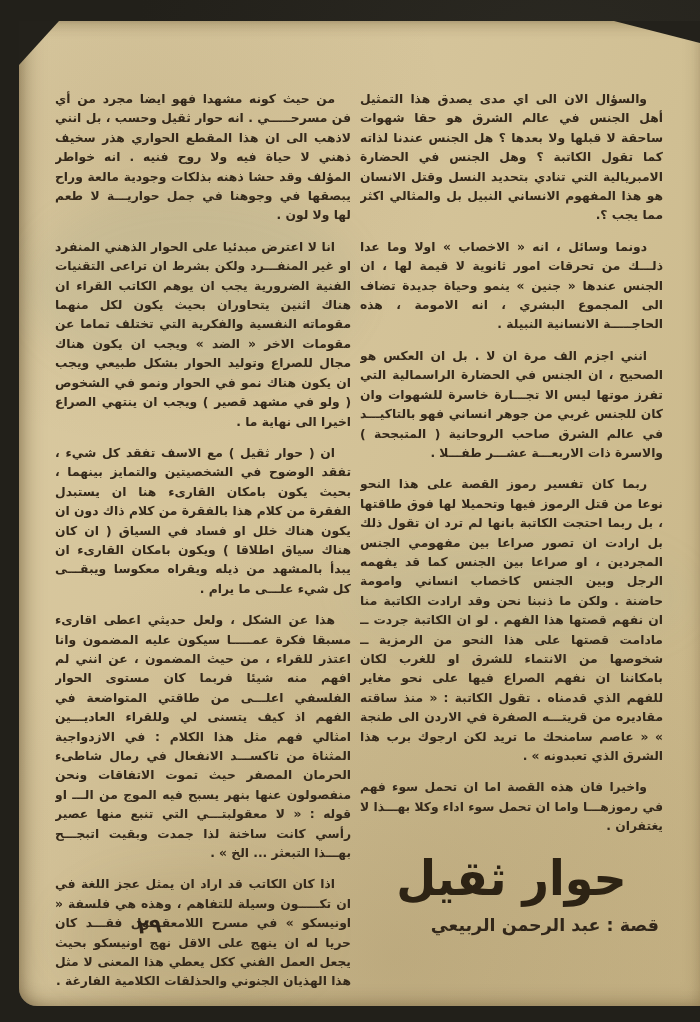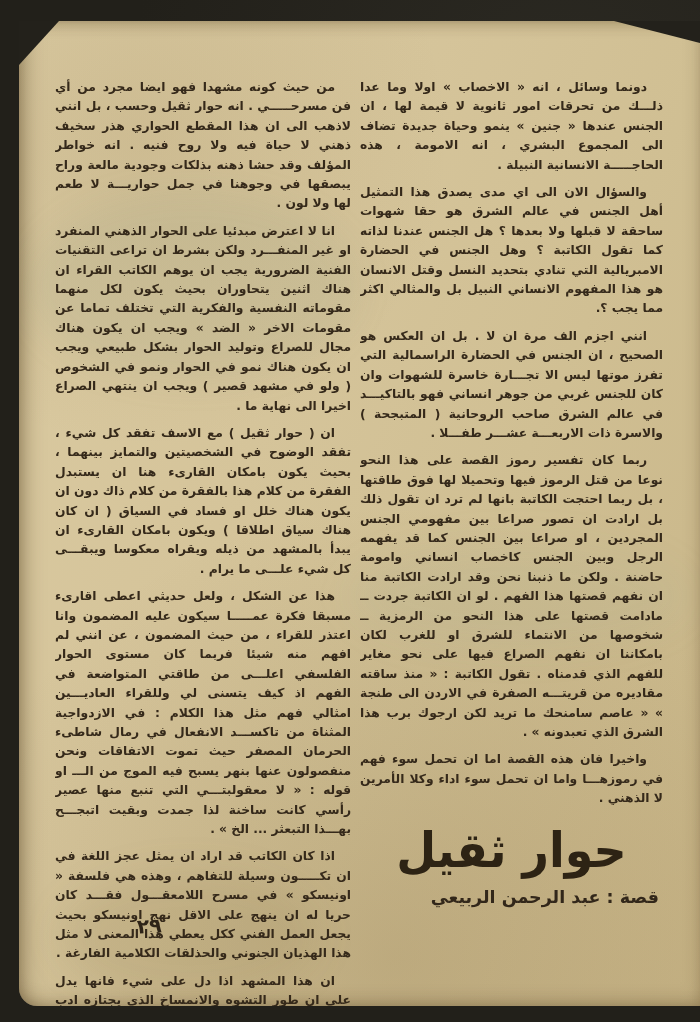--- a/index.html
+++ b/index.html
@@ -86,21 +86,21 @@
     color: #35291a;
   }
   .col-left  { left: 36px;  width: 296px; }
   .col-right { left: 341px; width: 303px; }
   .col p {
     font-size: 12.3px;
     line-height: 19.4px;
     font-weight: bold;
     text-align: justify;
     text-indent: 16px;
-    margin: 0 0 8px 0;
+    margin: 12px 0 8px 0;
     letter-spacing: 0.1px;
   }
   .article-title {
     font-size: 46px;
     font-weight: bold;
     color: #2d2314;
     text-align: center;
     margin: 14px 0 10px 0;
     transform: scaleY(1.05);
   }
@@ -124,25 +124,25 @@
 </head>
 <body>
 
 <div class="stage">
   <div class="paper">
     <div class="stain-a"></div>
     <div class="stain-b"></div>
     <div class="stain-c"></div>
 
     <div class="col col-right">
+      <p>والسؤال الان الى اي مدى يصدق هذا التمثيل أهل الجنس في عالم الشرق هو حقا شهوات ساحقة لا قبلها ولا بعدها ؟ هل الجنس عندنا لذاته كما تقول الكاتبة ؟ وهل الجنس في الحضارة الامبريالية التي تنادي بتحديد النسل وقتل الانسان هو هذا المفهوم الانساني النبيل بل والمثالي اكثر مما يجب ؟.</p>
       <p>دونما وسائل ، انه « الاخصاب » اولا وما عدا ذلـــك من تحرقات امور ثانوية لا قيمة لها ، ان الجنس عندها « جنين » ينمو وحياة جديدة تضاف الى المجموع البشري ، انه الامومة ، هذه الحاجـــــة الانسانية النبيلة .</p>
-      <p>والسؤال الان الى اي مدى يصدق هذا التمثيل أهل الجنس في عالم الشرق هو حقا شهوات ساحقة لا قبلها ولا بعدها ؟ هل الجنس عندنا لذاته كما تقول الكاتبة ؟ وهل الجنس في الحضارة الامبريالية التي تنادي بتحديد النسل وقتل الانسان هو هذا المفهوم الانساني النبيل بل والمثالي اكثر مما يجب ؟.</p>
       <p>انني اجزم الف مرة ان لا . بل ان العكس هو الصحيح ، ان الجنس في الحضارة الراسمالية التي تفرز موتها ليس الا تجـــارة خاسرة للشهوات وان كان للجنس غربي من جوهر انساني فهو بالتاكيـــد في عالم الشرق صاحب الروحانية ( المتبجحة ) والاسرة ذات الاربعـــة عشـــر طفـــلا .</p>
       <p>ربما كان تفسير رموز القصة على هذا النحو نوعا من قتل الرموز فيها وتحميلا لها فوق طاقتها ، بل ربما احتجت الكاتبة بانها لم ترد ان تقول ذلك بل ارادت ان تصور صراعا بين مفهومي الجنس المجردين ، او صراعا بين الجنس كما قد يفهمه الرجل وبين الجنس كاخصاب انساني وامومة حاضنة . ولكن ما ذنبنا نحن وقد ارادت الكاتبة منا ان نفهم قصتها هذا الفهم . لو ان الكاتبة جردت ــ مادامت قصتها على هذا النحو من الرمزية ــ شخوصها من الانتماء للشرق او للغرب لكان بامكاننا ان نفهم الصراع فيها على نحو مغاير للفهم الذي قدمناه . تقول الكاتبة : « منذ ساقته مقاديره من قريتـــه الصفرة في الاردن الى طنجة » « عاصم سامنحك ما تريد لكن ارجوك برب هذا الشرق الذي تعبدونه » .</p>
-      <p>واخيرا فان هذه القصة اما ان تحمل سوء فهم في رموزهـــا واما ان تحمل سوء اداء وكلا الأمرين لا الذهني .</p>
+      <p>واخيرا فان هذه القصة اما ان تحمل سوء فهم في رموزهـــا واما ان تحمل سوء اداء وكلا بهـــذا لا يغتفران .</p>
 
       <div class="article-title">حوار ثقيل</div>
       <div class="article-byline">قصة : عبد الرحمن الربيعي</div>
 
     </div>
 
     <div class="col col-left">
       <p>من حيث كونه مشهدا فهو ايضا مجرد من أي فن مسرحـــــي . انه حوار ثقيل وحسب ، بل انني لاذهب الى ان هذا المقطع الحواري هذر سخيف ذهني لا حياة فيه ولا روح فنيه . انه خواطر المؤلف وقد حشا ذهنه بذلكات وجودية مالعة وراح يبصقها في وجوهنا في جمل حواريـــة لا طعم لها ولا لون .</p>
       <p>انا لا اعترض مبدئيا على الحوار الذهني المنفرد او غير المنفـــرد ولكن بشرط ان تراعى التقنيات الفنية الضرورية يجب ان يوهم الكاتب القراء ان هناك اثنين يتحاوران بحيث يكون لكل منهما مقوماته النفسية والفكرية التي تختلف تماما عن مقومات الاخر « الضد » ويجب ان يكون هناك مجال للصراع وتوليد الحوار بشكل طبيعي ويجب ان يكون هناك نمو في الحوار ونمو في الشخوص ( ولو في مشهد قصير ) ويجب ان ينتهي الصراع اخيرا الى نهاية ما .</p>
       <p>ان ( حوار ثقيل ) مع الاسف تفقد كل شيء ، تفقد الوضوح في الشخصيتين والتمايز بينهما ، بحيث يكون بامكان القارىء هنا ان يستبدل الفقرة من كلام هذا بالفقرة من كلام ذاك دون ان يكون هناك خلل او فساد في السياق ( ان كان هناك سياق اطلاقا ) ويكون بامكان القارىء ان يبدأ بالمشهد من ذيله ويقراه معكوسا ويبقـــى كل شيء علـــى ما يرام .</p>

